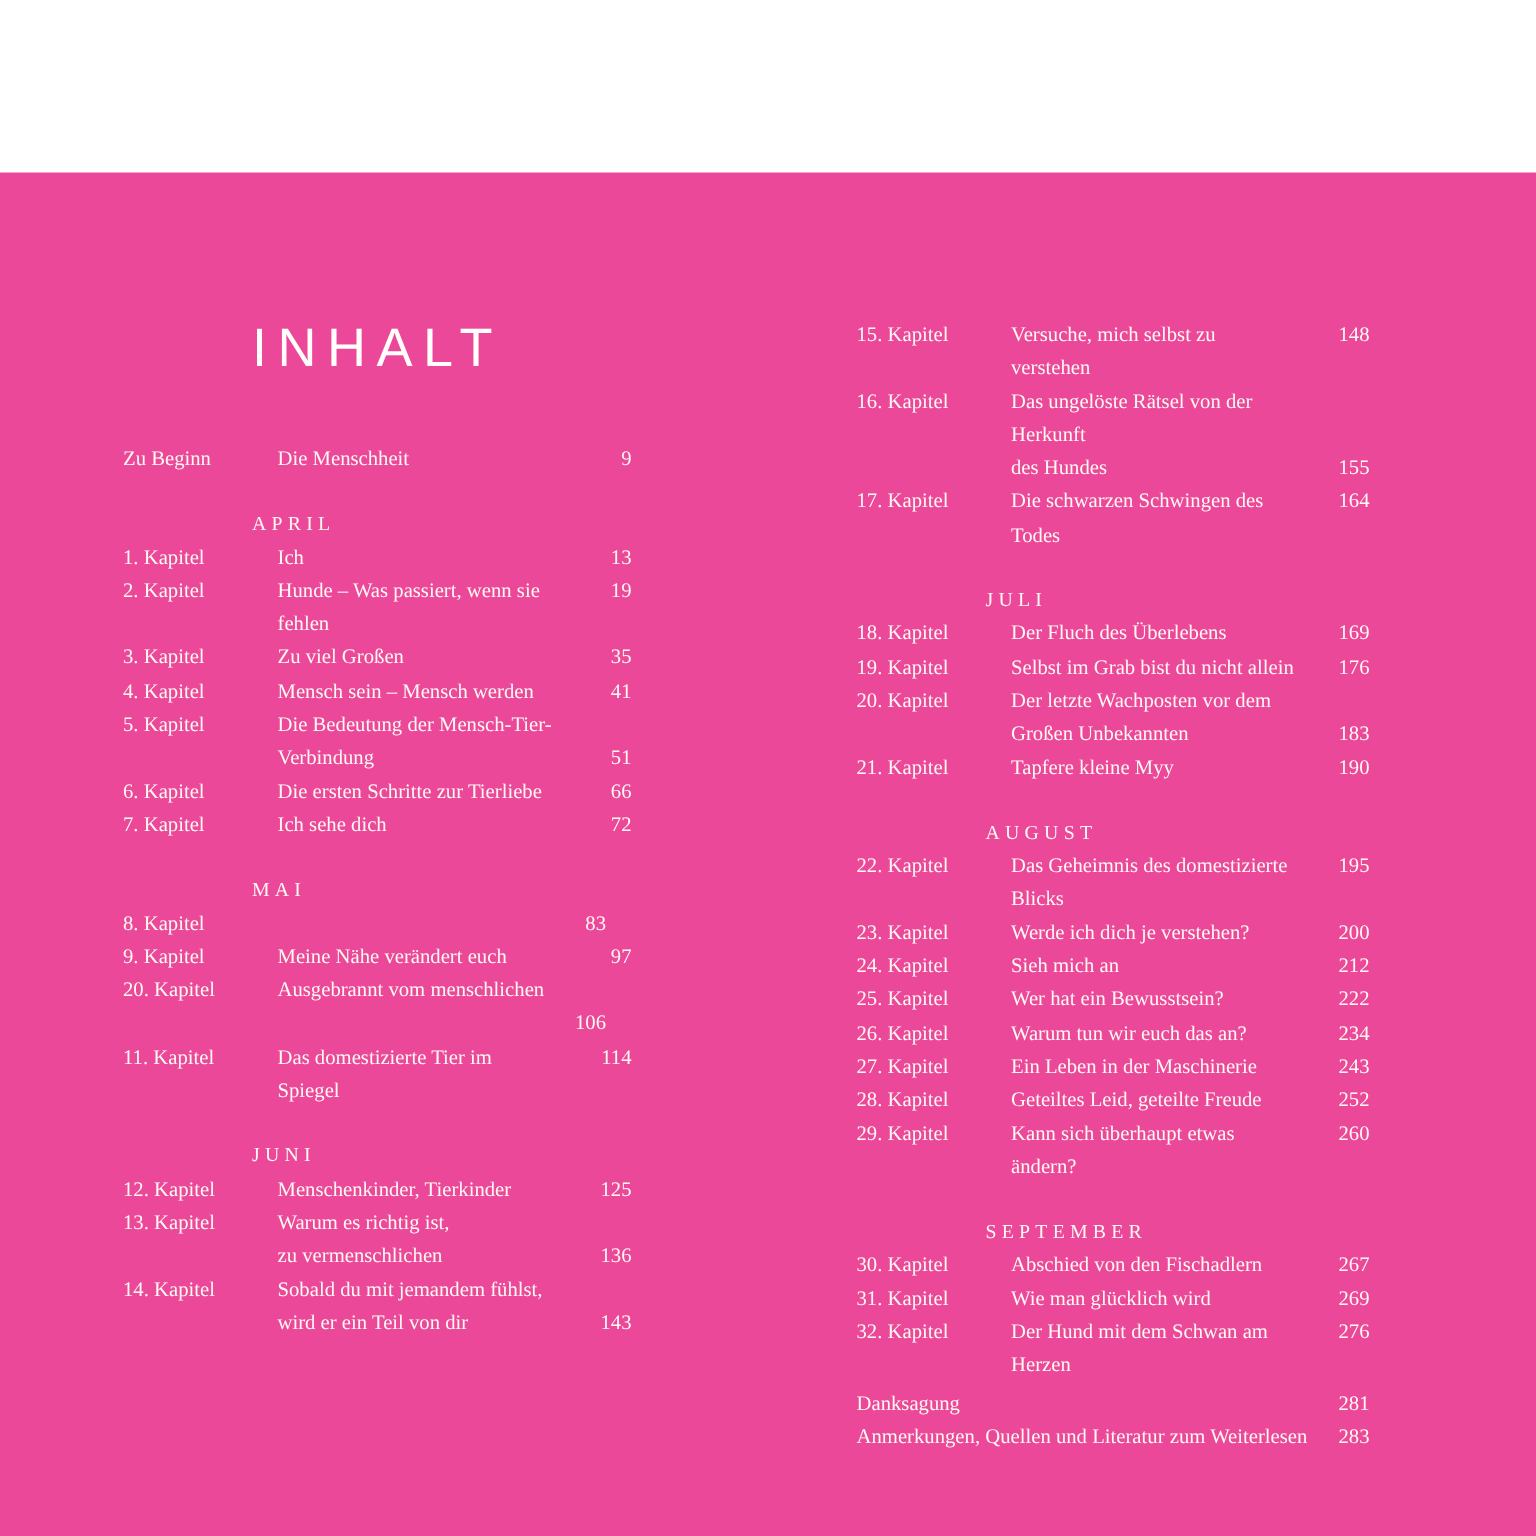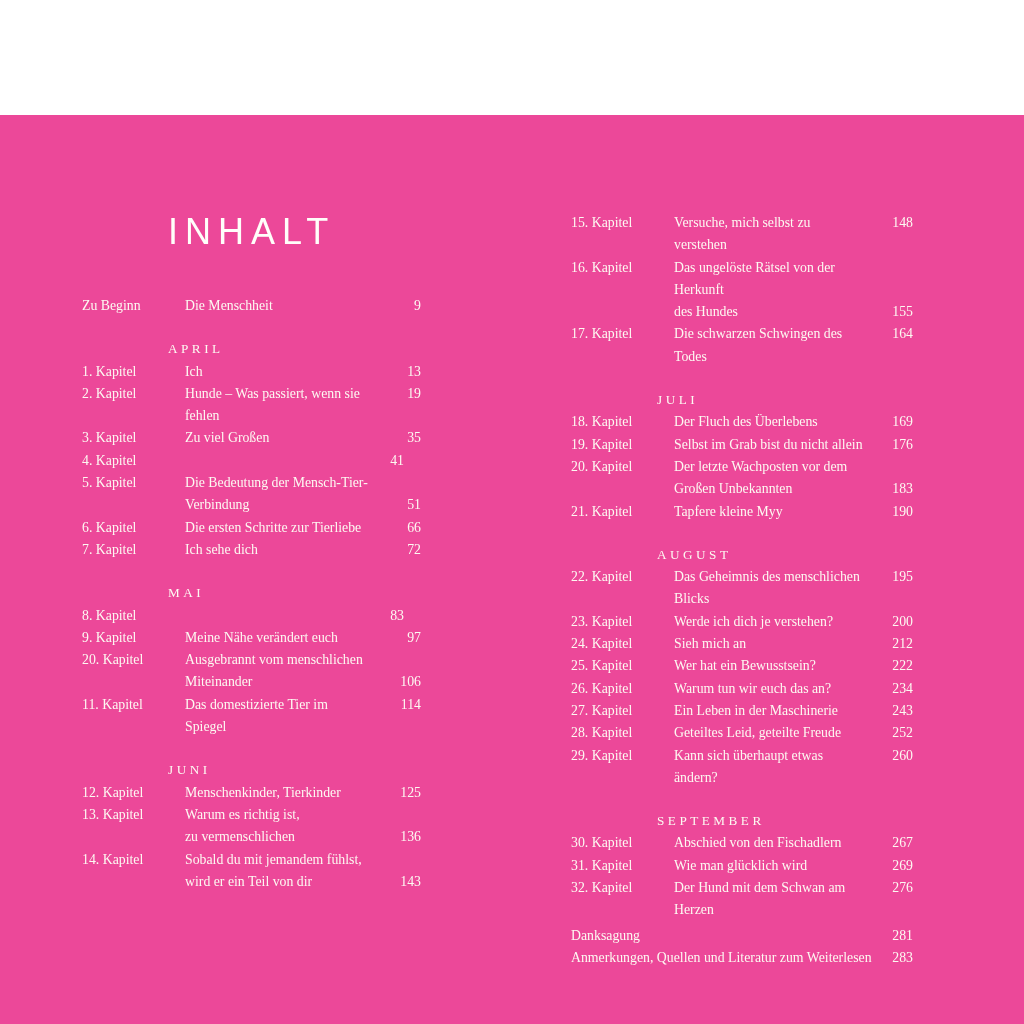--- a/index.html
+++ b/index.html
@@ -113,20 +113,21 @@
             <span class="text">Hunde – Was passiert, wenn sie fehlen</span>
             <span class="pagenum">19</span>
           </div>
           <div class="row">
             <span class="label">3. Kapitel</span>
             <span class="text">Zu viel Großen</span>
             <span class="pagenum">35</span>
           </div>
           <div class="row">
             <span class="label">4. Kapitel</span>
+            <span class="text">Mensch sein – Mensch werden</span>
             <span class="pagenum">41</span>
           </div>
           <div class="row">
             <span class="label">5. Kapitel</span>
             <span class="text">Die Bedeutung der Mensch-Tier-</span>
             <span class="pagenum"></span>
           </div>
           <div class="row">
             <span class="label"></span>
             <span class="text">Verbindung</span>
@@ -152,21 +153,20 @@
             <span class="text">Meine Nähe verändert euch</span>
             <span class="pagenum">97</span>
           </div>
           <div class="row">
             <span class="label">20. Kapitel</span>
             <span class="text">Ausgebrannt vom menschlichen</span>
             <span class="pagenum"></span>
           </div>
           <div class="row">
             <span class="label"></span>
-            <span class="text">Miteinander</span>
             <span class="pagenum">106</span>
           </div>
           <div class="row">
             <span class="label">11. Kapitel</span>
             <span class="text">Das domestizierte Tier im Spiegel</span>
             <span class="pagenum">114</span>
           </div>
           <div class="section-heading">JUNI</div>
           <div class="row">
             <span class="label">12. Kapitel</span>
@@ -240,21 +240,21 @@
             <span class="pagenum">183</span>
           </div>
           <div class="row">
             <span class="label">21. Kapitel</span>
             <span class="text">Tapfere kleine Myy</span>
             <span class="pagenum">190</span>
           </div>
           <div class="section-heading">AUGUST</div>
           <div class="row">
             <span class="label">22. Kapitel</span>
-            <span class="text">Das Geheimnis des menschlichen Blicks</span>
+            <span class="text">Das Geheimnis des domestizierte Blicks</span>
             <span class="pagenum">195</span>
           </div>
           <div class="row">
             <span class="label">23. Kapitel</span>
             <span class="text">Werde ich dich je verstehen?</span>
             <span class="pagenum">200</span>
           </div>
           <div class="row">
             <span class="label">24. Kapitel</span>
             <span class="text">Sieh mich an</span>

